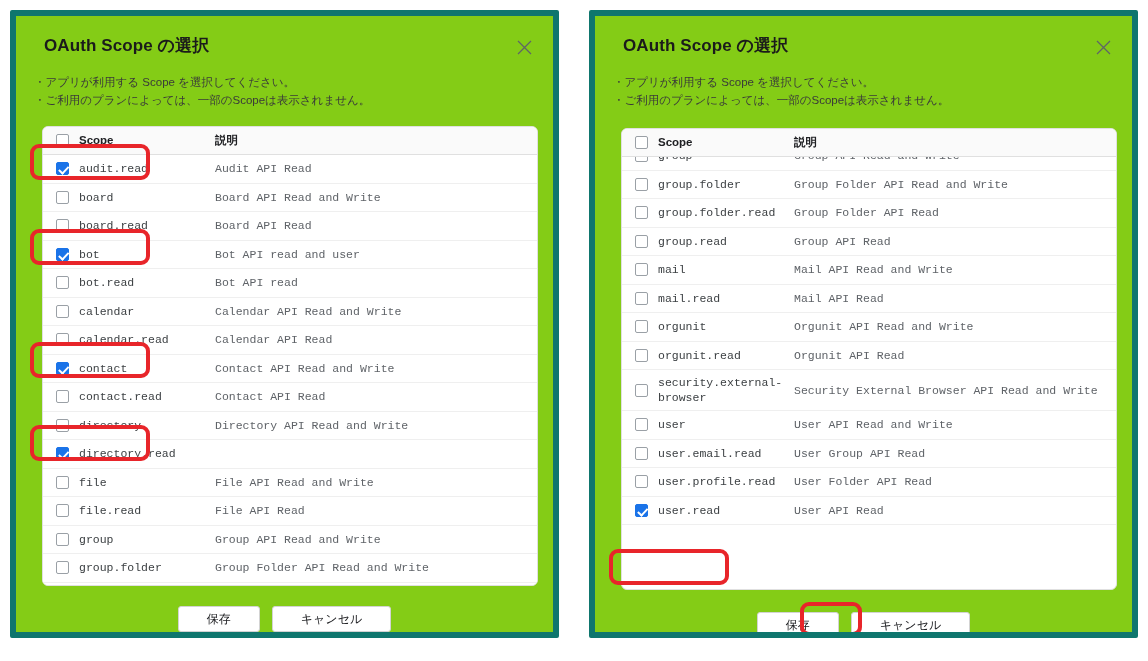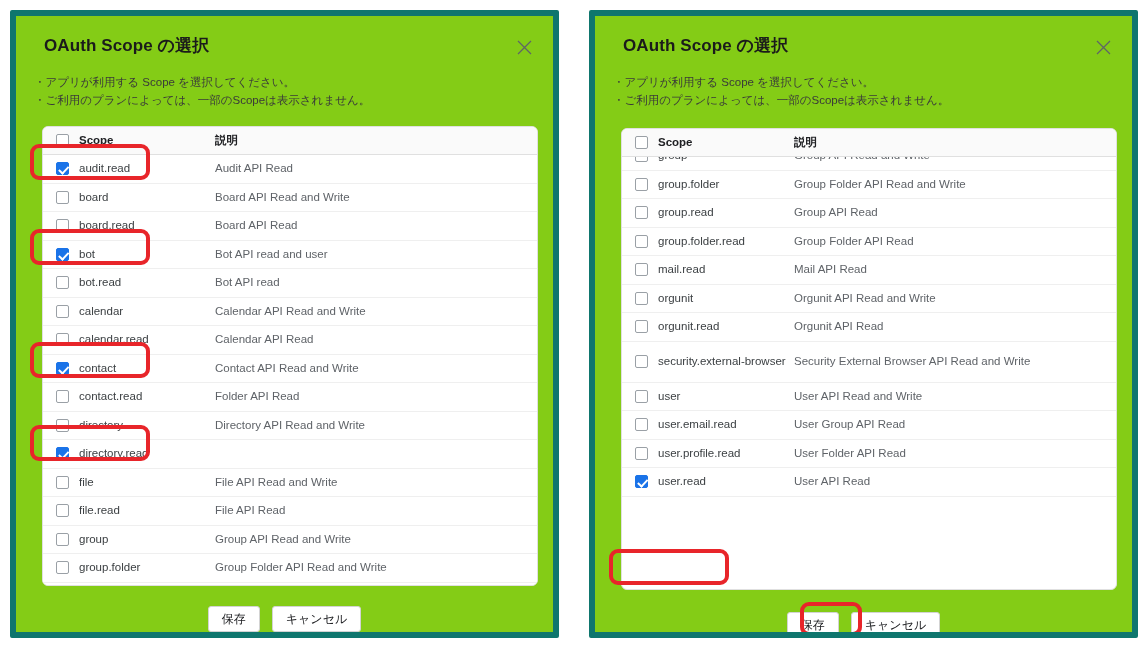--- a/index.html
+++ b/index.html
@@ -90,20 +90,21 @@
   }
   .dialog.left  .tbody { top: 0; }
   .dialog.right .tbody { top: -15px; }
 
   .row {
     display: flex;
     align-items: center;
     min-height: 28.5px;
     border-bottom: 1px solid #efefef;
     background: #fff;
+    font-family: Liberation Mono, monospace;
   }
   .row.tall { min-height: 41px; }
 
   .cell-chk {
     width: 36px;
     flex: 0 0 36px;
     display: flex;
     align-items: center;
     justify-content: center;
     padding-left: 2px;
@@ -166,21 +167,21 @@
   .dialog.left  .footer { top: 590px; }
   .dialog.right .footer { top: 596px; }
 
   .btn {
     font-family: "Liberation Sans", "DejaVu Sans", sans-serif;
     font-size: 12px;
     color: #202124;
     background: #ffffff;
     border: 1px solid #d3d3d3;
     border-radius: 3px;
-    padding: 5px 13px;
+    padding: 5px 28px;
     cursor: pointer;
     line-height: 14px;
     white-space: nowrap;
   }
 
   
   .hl {
     position: absolute;
     border: 4px solid #e8252a;
     border-radius: 9px;
@@ -272,21 +273,21 @@
                 <span class="cb checked"></span>
               </div>
               <div class="cell-scope">contact</div>
               <div class="cell-desc">Contact API Read and Write</div>
             </div>
             <div class="row">
               <div class="cell-chk">
                 <span class="cb"></span>
               </div>
               <div class="cell-scope">contact.read</div>
-              <div class="cell-desc">Folder API Read</div>
+              <div class="cell-desc">Contact API Read</div>
             </div>
             <div class="row">
               <div class="cell-chk">
                 <span class="cb"></span>
               </div>
               <div class="cell-scope">directory</div>
               <div class="cell-desc">Directory API Read and Write</div>
             </div>
             <div class="row">
               <div class="cell-chk">
@@ -374,29 +375,36 @@
               <div class="cell-chk">
                 <span class="cb"></span>
               </div>
               <div class="cell-scope">group.folder</div>
               <div class="cell-desc">Group Folder API Read and Write</div>
             </div>
             <div class="row">
               <div class="cell-chk">
                 <span class="cb"></span>
               </div>
+              <div class="cell-scope">group.folder.read</div>
+              <div class="cell-desc">Group Folder API Read</div>
+            </div>
+            <div class="row">
+              <div class="cell-chk">
+                <span class="cb"></span>
+              </div>
               <div class="cell-scope">group.read</div>
               <div class="cell-desc">Group API Read</div>
             </div>
             <div class="row">
               <div class="cell-chk">
                 <span class="cb"></span>
               </div>
-              <div class="cell-scope">group.folder.read</div>
-              <div class="cell-desc">Group Folder API Read</div>
+              <div class="cell-scope">mail</div>
+              <div class="cell-desc">Mail API Read and Write</div>
             </div>
             <div class="row">
               <div class="cell-chk">
                 <span class="cb"></span>
               </div>
               <div class="cell-scope">mail.read</div>
               <div class="cell-desc">Mail API Read</div>
             </div>
             <div class="row">
               <div class="cell-chk">

